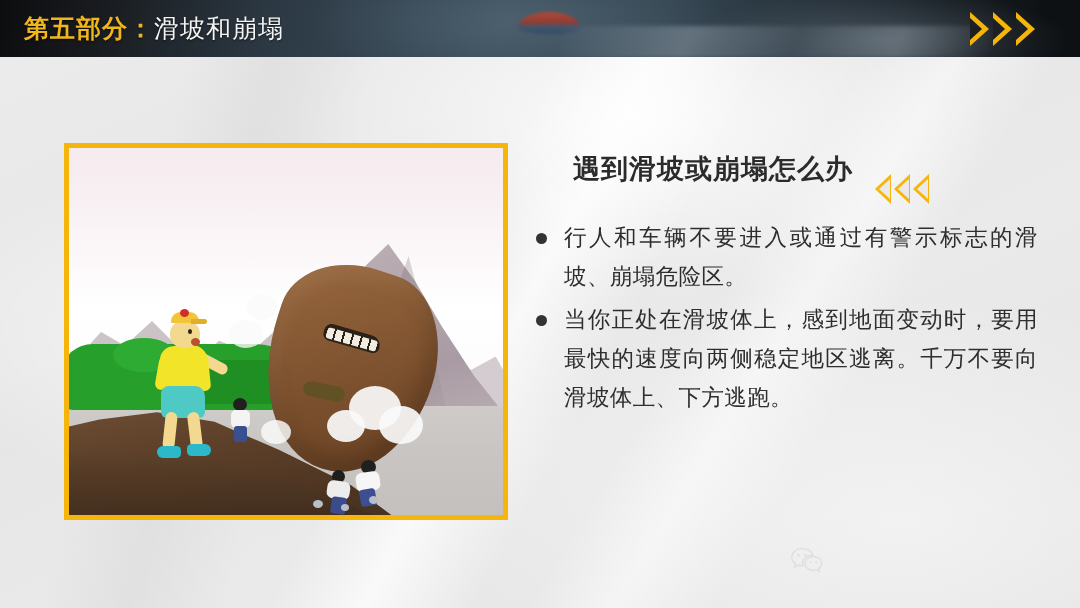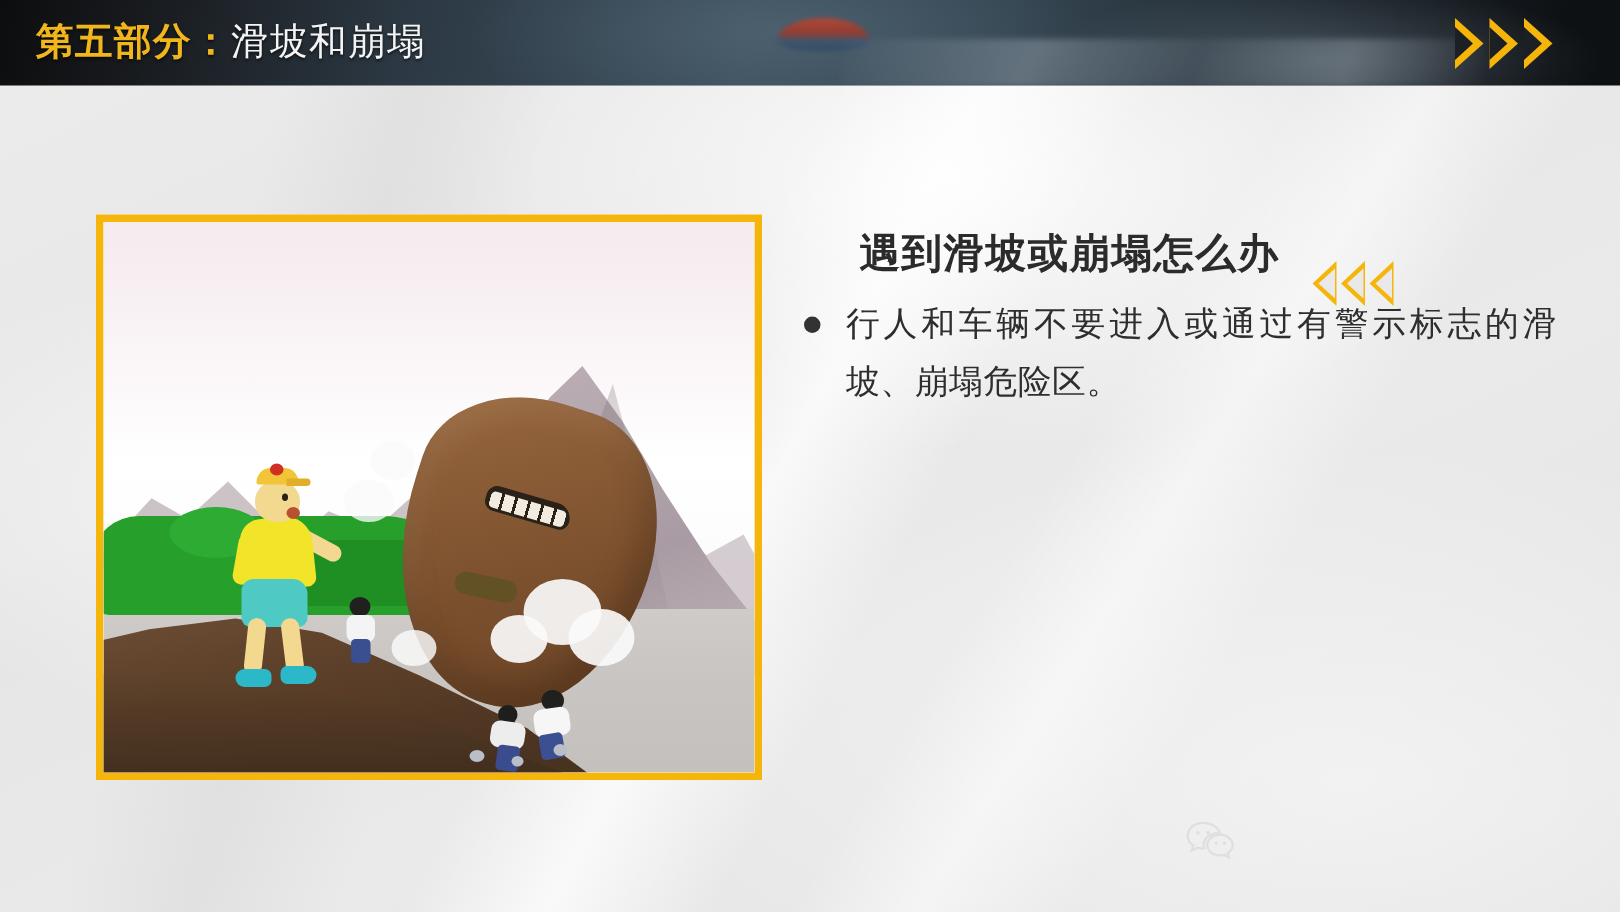--- a/index.html
+++ b/index.html
@@ -337,20 +337,21 @@
     width: 0; height: 0;
     border-top: 10px solid transparent;
     border-bottom: 10px solid transparent;
     border-right: 11px solid #e9e9e9;
   }
   .chev-l.c1 { left: 0; }
   .chev-l.c2 { left: 19px; }
   .chev-l.c3 { left: 38px; }
 
   .bullets {
+    margin-top: 22px;
   }
   .bullet {
     position: relative;
     padding-left: 36px;
     margin-bottom: 4px;
     font-size: 22.5px;
     line-height: 39px;
     color: #2e2e2e;
     letter-spacing: 0.4px;
     text-align: justify;
@@ -483,20 +484,24 @@
         <span class="chev-l c2"></span>
         <span class="chev-l c3"></span>
       </div>
     </div>
 
     <div class="bullets">
       <div class="bullet">
         <span class="bullet-dot"></span>
         <span>行人和车辆不要进入或通过有警示标志的滑坡、崩塌危险区。</span>
       </div>
+      <div class="bullet">
+        <span class="bullet-dot"></span>
+        <span>当你正处在滑坡体上，感到地面变动时，要用最快的速度向两侧稳定地区逃离。千万不要向滑坡体上、下方逃跑。</span>
+      </div>
     </div>
   </div>
 
   <div class="watermark">
     <svg class="wm-icon" viewBox="0 0 40 32">
       <path d="M14 3 C7 3 2 7.6 2 13.2 c0 3.1 1.7 5.9 4.3 7.7 L5.2 25 l4.4 -2.3 c1.4 0.4 2.9 0.6 4.4 0.6 c0.4 0 0.8 0 1.2 -0.1 c-0.3 -0.9 -0.5 -1.8 -0.5 -2.8 c0 -5.2 5.1 -9.3 11.4 -9.3 c0.4 0 0.8 0 1.2 0.1 C26.2 6.5 20.7 3 14 3 z" fill="none" stroke="#d6d6d6" stroke-width="1.8"></path>
       <circle cx="10" cy="11" r="1.5" fill="#d6d6d6"></circle>
       <circle cx="18" cy="11" r="1.5" fill="#d6d6d6"></circle>
       <path d="M27.5 12.4 c-5.6 0 -10.1 3.7 -10.1 8.2 c0 4.5 4.5 8.2 10.1 8.2 c1.2 0 2.3 -0.2 3.4 -0.5 l3.6 1.9 l-0.9 -3.3 c2.3 -1.5 3.9 -3.8 3.9 -6.3 c0 -4.5 -4.5 -8.2 -10 -8.2 z" fill="none" stroke="#d6d6d6" stroke-width="1.8"></path>
       <circle cx="24.5" cy="19" r="1.3" fill="#d6d6d6"></circle>

